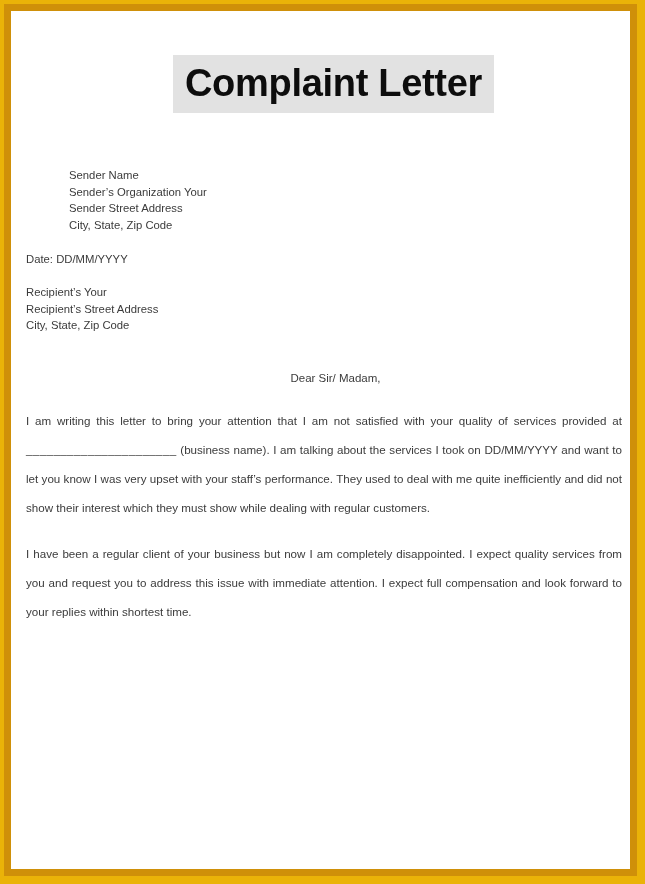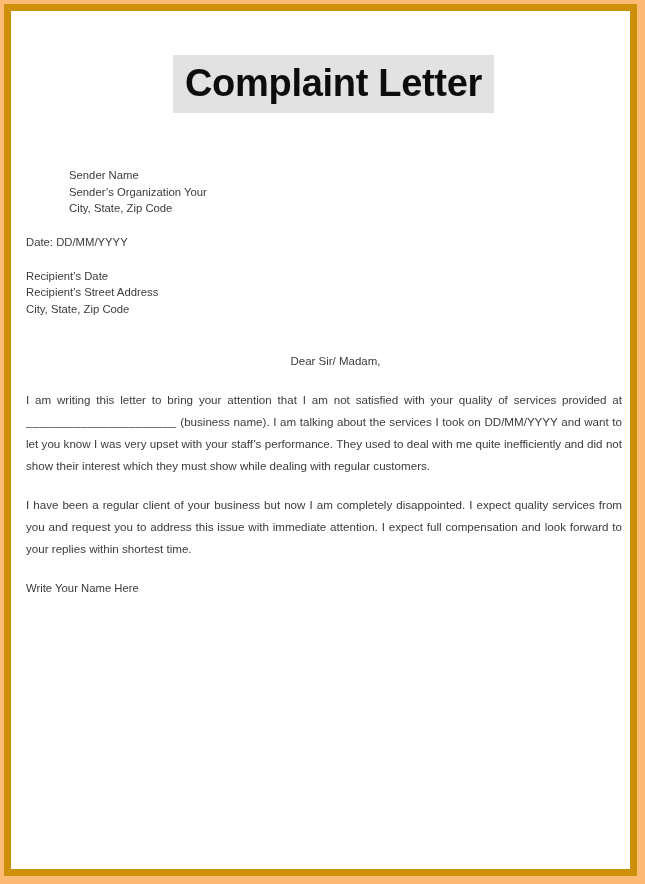--- a/index.html
+++ b/index.html
@@ -11,21 +11,21 @@
     width: 645px;
     height: 884px;
     font-family: "Liberation Sans", sans-serif;
     overflow: hidden;
   }
 
   .page {
     position: relative;
     width: 645px;
     height: 884px;
-    background: #fdba74;
+    background: #eab308;
     box-sizing: border-box;
   }
 
   
   .frame {
     position: absolute;
     left: 4px;
     top: 4px;
     width: 633px;
     height: 872px;
@@ -84,21 +84,21 @@
     font-size: 11.5px;
     line-height: 16.6px;
     text-align: center;
   }
   .body-para {
     padding-left: 4px;
     padding-right: 23px;
     margin-top: 17px;
     color: #3b3b3b;
     font-size: 11.6px;
-    line-height: 22px;
+    line-height: 29px;
     text-align: justify;
     text-justify: inter-word;
   }
   .body-para.first { margin-top: 19px; }
 
   .blank-fill {
     letter-spacing: 0.4px;
   }
 
   
@@ -124,37 +124,37 @@
   <div class="frame">
     <div class="sheet">
 
       <div class="title-wrap">
         <span class="doc-title">Complaint Letter</span>
       </div>
 
       <div class="block sender-block">
         <div class="addr-line">Sender Name</div>
         <div class="addr-line">Sender’s Organization Your</div>
+        <div class="addr-line">Sender Street Address</div>
         <div class="addr-line">City, State, Zip Code</div>
       </div>
 
       <div class="block date-line">
         <div class="addr-line">Date: DD/MM/YYYY</div>
       </div>
 
       <div class="block recipient-block">
-        <div class="addr-line">Recipient’s Date</div>
+        <div class="addr-line">Recipient’s Your</div>
         <div class="addr-line">Recipient’s Street Address</div>
         <div class="addr-line">City, State, Zip Code</div>
       </div>
 
       <div class="salutation">Dear Sir/ Madam,</div>
 
       <div class="body-para first"><span>I am writing this letter to bring your attention that I am not satisfied with your quality of services provided at </span><span class="blank-fill">______________________</span><span> (business name). I am talking about the services I took on DD/MM/YYYY and want to let you know I was very upset with your staff’s performance. They used to deal with me quite inefficiently and did not show their interest which they must show while dealing with regular customers.</span></div>
 
       <div class="body-para">I have been a regular client of your business but now I am completely disappointed. I expect quality services from you and request you to address this issue with immediate attention. I expect full compensation and look forward to your replies within shortest time.</div>
 
 
-      <div class="signature-name">Write Your Name Here</div>
 
     </div>
   </div>
 </div>
 
 </body></html>

